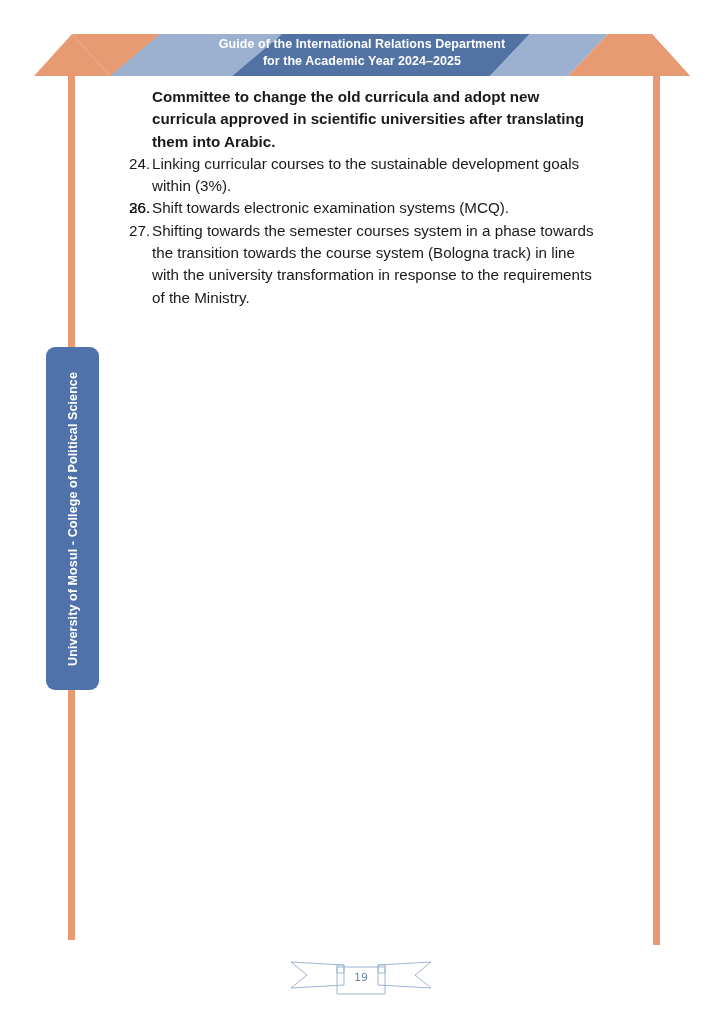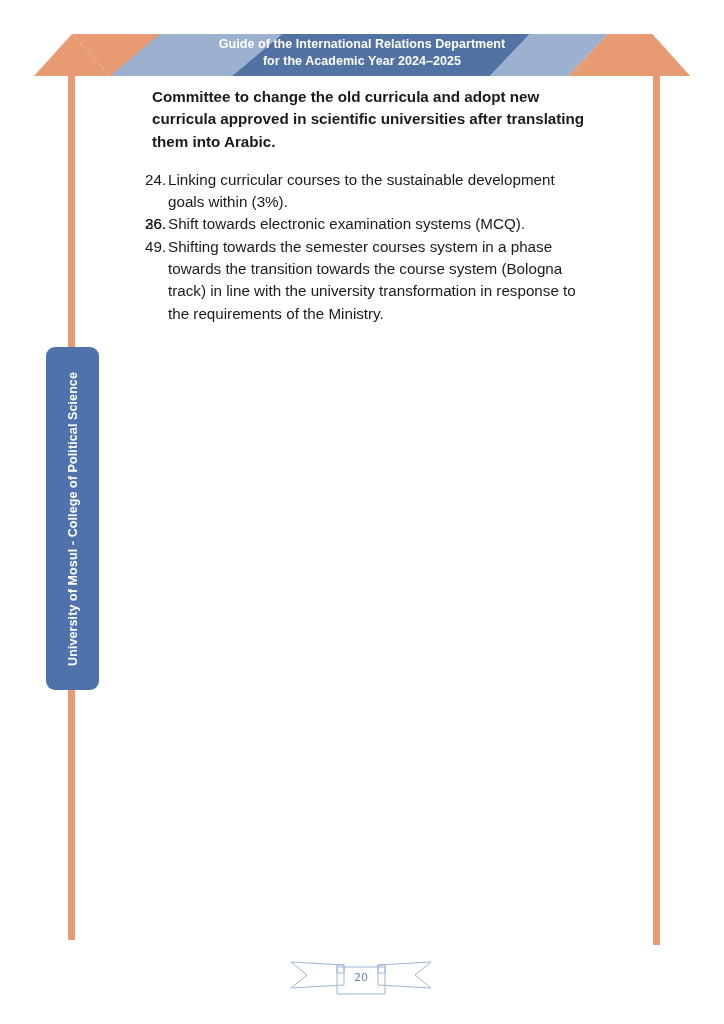--- a/index.html
+++ b/index.html
@@ -94,21 +94,21 @@
   }
 
   .para-lead {
     margin: 0 0 0 23px;
     text-indent: 0;
     font-weight: bold;
   }
 
   ol.numbered {
     list-style: none;
-    margin: 16px;
+    margin: 0;
     padding: 0;
   }
   ol.numbered li {
     position: relative;
     padding-left: 23px;
     margin: 0;
   }
   ol.numbered li .num {
     position: absolute;
     left: 0;
@@ -181,21 +181,21 @@
         <span>Linking curricular courses to the sustainable development goals within (3%).</span>
       </li>
       <li>
         <span class="num">36.</span>
       </li>
       <li>
         <span class="num">26.</span>
         <span>Shift towards electronic examination systems (MCQ).</span>
       </li>
       <li>
-        <span class="num">49.</span>
+        <span class="num">27.</span>
         <span>Shifting towards the semester courses system in a phase towards the transition towards the course system (Bologna track) in line with the university transformation in response to the requirements of the Ministry.</span>
       </li>
     </ol>
   </div>
 
   <div class="footer-ribbon">
     <svg width="148" height="46" viewBox="0 0 148 46" xmlns="http://www.w3.org/2000/svg">
       <g fill="none" stroke="#9fb5d4" stroke-width="1" stroke-linejoin="round">
 
         <path d="M4,10 L57,13 L57,33 L4,36 L20,23 Z"></path>
@@ -203,15 +203,15 @@
         <path d="M144,10 L91,13 L91,33 L144,36 L128,23 Z"></path>
 
         <path d="M50,13 L57,13 L57,21 L50,21 Z"></path>
 
         <path d="M98,13 L91,13 L91,21 L98,21 Z"></path>
 
         <rect x="50" y="15" width="48" height="27"></rect>
       </g>
     </svg>
   </div>
-  <div class="page-number">20</div>
+  <div class="page-number">19</div>
 
 </div>
 
 </body></html>

